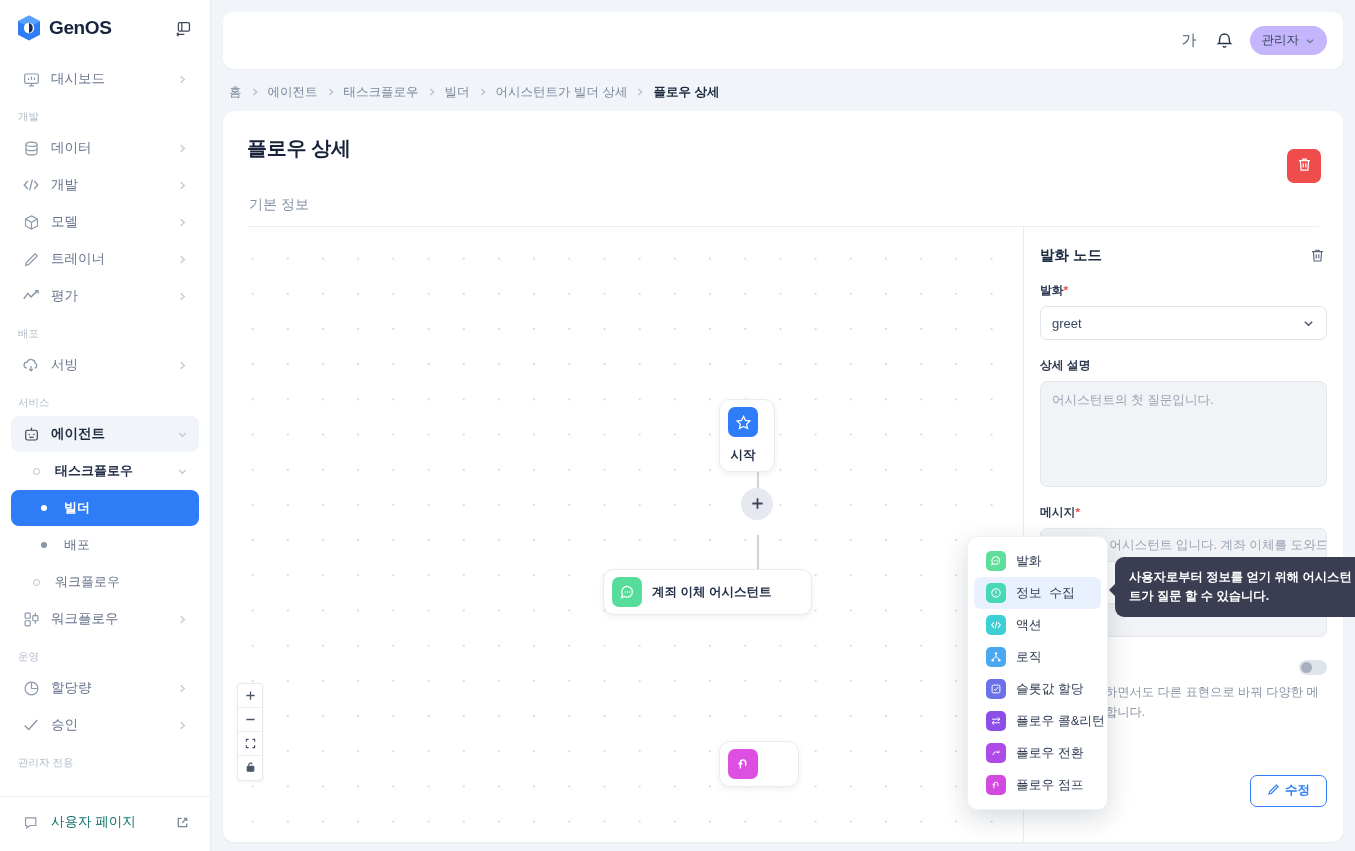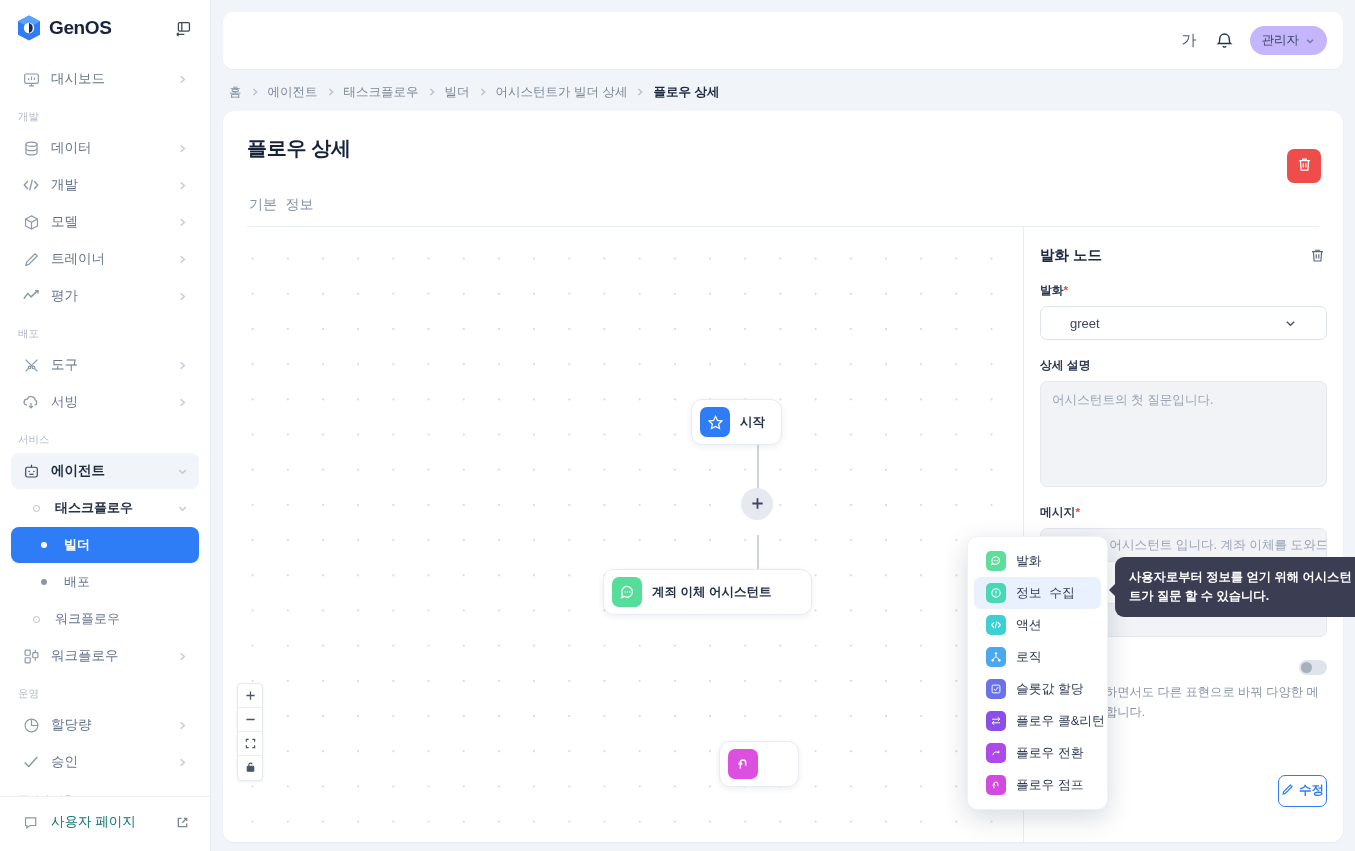--- a/index.html
+++ b/index.html
@@ -102,21 +102,20 @@
   .card-head { padding: 24px 24px 0 24px; position: relative; }
   .page-title { font-size: 20px; font-weight: 800; color: #18233a; letter-spacing:-0.3px;}
   .del-btn {
     position:absolute; right: 22px; top: 38px; width: 34px; height: 34px;
     background:#ef4c4c; border-radius: 7px; display:flex; align-items:center;
     justify-content:center; color:#fff; cursor: pointer;
   }
   .tabs {
     display: flex; gap: 8px; margin-top: 24px;
     border-bottom: 1px solid #e9eef4;
-    font-family: Liberation Mono, monospace;
   }
   .tab {
     padding: 10px 2px 12px 2px; margin-right: 44px; font-size: 14px;
     color: #8593a8; cursor: pointer; position: relative; white-space: nowrap;
   }
   .tab.on { color: #2f7df6; font-weight: 600; }
   .tab.on::after {
     content:""; position:absolute; left:-12px; right:-12px; bottom:-1px;
     height:2.5px; background:#2f7df6; border-radius: 2px;
   }
@@ -195,21 +194,21 @@
     padding: 18px 16px 0 16px; position: relative; background:#fff;
   }
   .panel-head { display:flex; align-items:center; justify-content: space-between; }
   .panel-title { font-size: 14.5px; font-weight: 800; color:#1d2a41; }
   .panel-del { width:20px;height:20px;color:#5b6679;cursor:pointer;display:flex;align-items:center;justify-content:center;}
   .fld { margin-top: 18px; }
   .fld-label { font-size: 11.8px; font-weight: 700; color:#2d3a52; margin-bottom: 7px; }
   .fld-label .req { color:#ef4444; }
   .sel {
     height: 34px; border:1px solid #dde3eb; border-radius: 7px;
-    display:flex; align-items:center; padding: 0 29px; font-size: 13px;
+    display:flex; align-items:center; padding: 0 11px; font-size: 13px;
     color:#3b4860; cursor: pointer; background:#fff;
   }
   .sel .cv { margin-left:auto; color:#4a5568; display:flex; }
   .ta {
     height: 106px; background:#f1f3f6; border:1px solid #e3e8ef; border-radius: 7px;
     padding: 9px 11px; font-size: 12.6px; color:#9aa4b4; line-height:1.5;
   }
   .inp {
     height: 34px; background:#f1f3f6; border:1px solid #e3e8ef; border-radius: 7px;
     padding: 0 11px; font-size: 12.6px; color:#9aa4b4;
@@ -218,21 +217,21 @@
   .toggle-row { display:flex; align-items:center; justify-content:space-between; margin-top: 22px;}
   .toggle-lbl { font-size: 11.8px; font-weight: 700; color:#2d3a52; }
   .toggle {
     width: 28px; height: 15px; border-radius: 9px; background:#dfe3ea; position:relative; cursor:pointer;
   }
   .toggle .knob { position:absolute; left: 2px; top: 2px; width: 11px; height: 11px; border-radius:50%; background:#a8b0be;}
   .hint { font-size: 12.3px; color:#8b96a8; line-height: 1.62; margin-top: 8px; }
   .edit-btn {
     position:absolute; right: 16px; bottom: ; margin-top: 26px;
     border:1px solid #2f7df6; color:#2f7df6; border-radius: 7px;
-    height: 32px; padding: 0 2px; display:inline-flex; align-items:center; gap:5px;
+    height: 32px; padding: 0 16px; display:inline-flex; align-items:center; gap:5px;
     font-size: 12.5px; font-weight:700; cursor:pointer; background:#fff;
   }
   .edit-row { display:flex; justify-content:flex-end; margin-top: 26px; }
 </style>
 </head>
 <body>
 
 <div class="app">
 
   <aside class="sidebar">
@@ -343,38 +342,20 @@
           </span>
         <span class="lbl">평가</span>
         <span class="chev">
             <svg width="11" height="11" viewBox="0 0 12 12" fill="none" stroke="currentColor" stroke-width="1.6">
               <path d="M4 2.5 L8 6 L4 9.5"></path>
             </svg>
           </span>
       </div>
 
       <div class="sb-group-label">배포</div>
-      <div class="sb-item">
-        <span class="ico">
-            <svg width="17" height="17" viewBox="0 0 20 20" fill="none" stroke="currentColor" stroke-width="1.4">
-              <path d="M3 3 L11 11"></path>
-              <path d="M13.5 13.5 L17 17"></path>
-              <path d="M17 3 L9 11"></path>
-              <path d="M6.5 13.5 L3 17"></path>
-              <circle cx="12.3" cy="12.3" r="1.5"></circle>
-              <circle cx="7.7" cy="12.3" r="1.5"></circle>
-            </svg>
-          </span>
-        <span class="lbl">도구</span>
-        <span class="chev">
-            <svg width="11" height="11" viewBox="0 0 12 12" fill="none" stroke="currentColor" stroke-width="1.6">
-              <path d="M4 2.5 L8 6 L4 9.5"></path>
-            </svg>
-          </span>
-      </div>
       <div class="sb-item">
         <span class="ico">
             <svg width="18" height="18" viewBox="0 0 20 20" fill="none" stroke="currentColor" stroke-width="1.4">
               <path d="M5.5 13.5a3.4 3.4 0 0 1 .4-6.8 4.6 4.6 0 0 1 8.8 1.2 3 3 0 0 1-.6 5.6"></path>
               <path d="M10 11v5"></path>
               <path d="M8 14.5 L10 16.5 L12 14.5"></path>
             </svg>
           </span>
         <span class="lbl">서빙</span>
         <span class="chev">
@@ -564,21 +545,21 @@
         </div>
       </div>
 
       <div class="builder">
 
         <div class="canvas">
 
           <div class="edge" style="left:534px; top:212px; height:64px;"></div>
           <div class="edge" style="left:534px; top:308px; height:58px;"></div>
 
-          <div class="node" style="left:468px; top:172px;">
+          <div class="node" style="left:496px; top:172px;flex-direction:column;">
             <span class="sq" style="background:#2f7df6">
               <svg width="17" height="17" viewBox="0 0 20 20" fill="none" stroke="#fff" stroke-width="1.5">
                   <path d="M10 2.8 L12.3 7.6 L17.5 8.3 L13.7 11.9 L14.7 17 L10 14.6 L5.3 17 L6.3 11.9 L2.5 8.3 L7.7 7.6 Z"></path>
                 </svg>
             </span>
             <span class="nlabel">시작</span>
           </div>
 
           <div class="plus-node" style="left:518px; top:261px;">
             <span>

